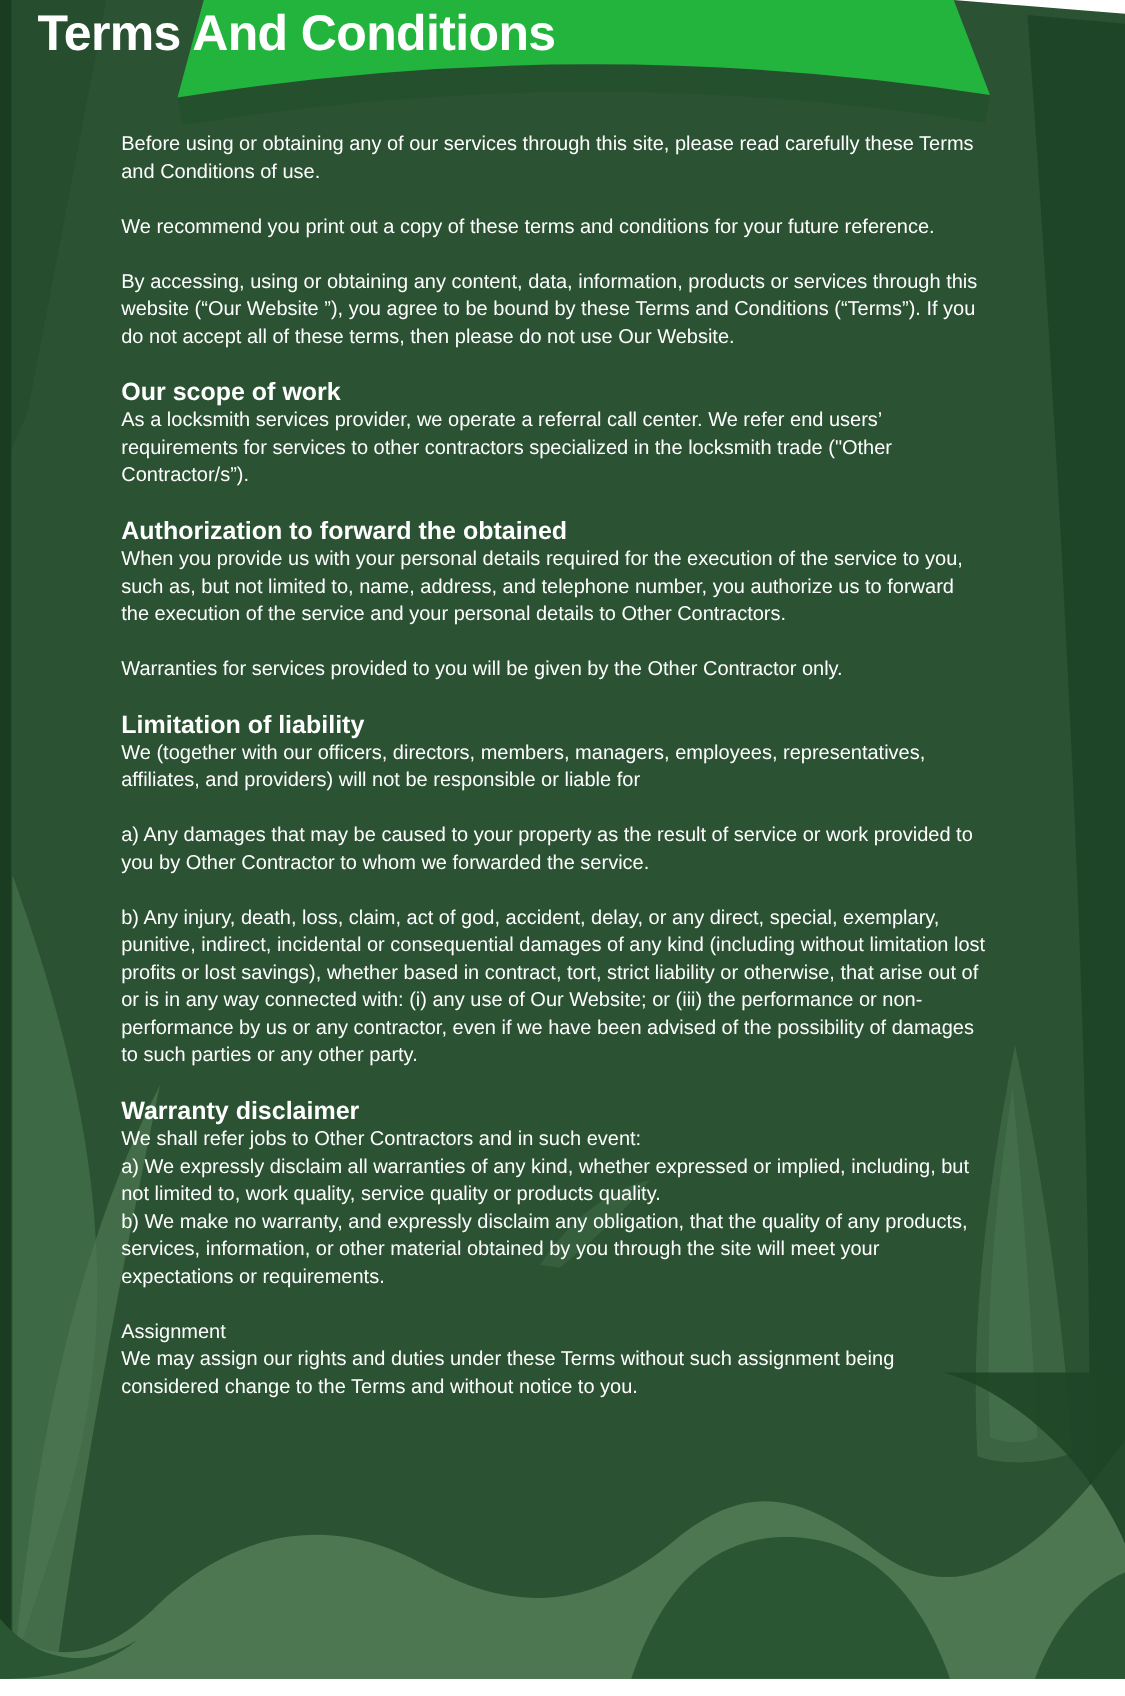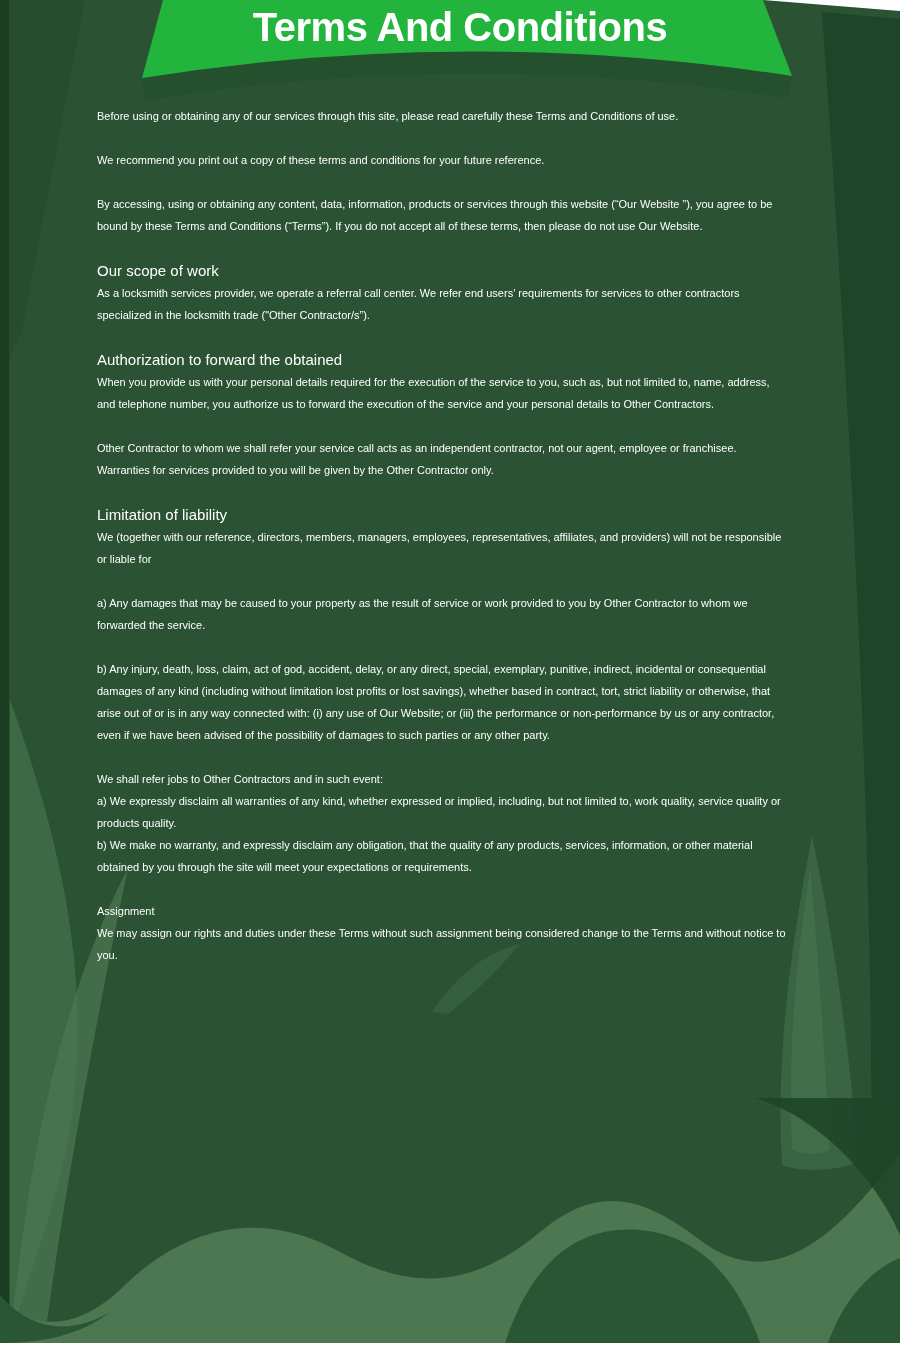--- a/index.html
+++ b/index.html
@@ -11,26 +11,26 @@
   .f-base{fill:var(--background-green,#2B5233);}
   .f-edge{fill:var(--edge-dark,#1A3D22);}
   .f-shade{fill:var(--decor-shade,#264D2D);}
   .f-rightcol{fill:var(--panel-dark-right,#1E4527);}
   .f-mid{fill:var(--decor-mid,#3E6945);}
   .f-light{fill:var(--decor-light,#4C7751);}
   .f-hill{fill:var(--hill-dark,#2B5634);}
   .f-ribbon{fill:var(--ribbon-green,#22B43D);}
   .f-ribbonshadow{fill:var(--ribbon-shadow,#1C4E27);}
 
-  .title{position:absolute;top:5px;left:30px;width:860px;text-align:center;
+  .title{position:absolute;top:5px;left:30px;width:860px;
          font-size:40px;font-weight:600;letter-spacing:-0.5px;
          color:var(--text-white,#ffffff);z-index:3;}
   .content{position:absolute;top:105px;left:97px;width:692px;z-index:2;}
-  .para{margin:0;font-size:11px;line-height:22px;color:var(--text-white,#ffffff);}
-  .hd{margin:0;font-size:15px;line-height:23px;font-weight:normal;color:var(--text-white,#ffffff);}
+  .para{margin:0;font-size:16px;line-height:22px;color:var(--text-white,#ffffff);}
+  .hd{margin:0;font-size:20px;line-height:23px;font-weight:bold;color:var(--text-white,#ffffff);}
   .gap{margin-bottom:22px;}
 </style>
 </head>
 <body>
 
 <div class="page">
 
   <svg class="bg" viewBox="0 0 900 1357" aria-hidden="true">
 
     <path class="f-base" d="M0,0 L763,0 L900,11 L900,1343 L0,1343 Z"></path>
@@ -64,26 +64,26 @@
   <div class="title">Terms And Conditions</div>
 
   <div class="content">
       <p class="para gap">Before using or obtaining any of our services through this site, please read carefully these Terms and Conditions of use.</p>
       <p class="para gap">We recommend you print out a copy of these terms and conditions for your future reference.</p>
       <p class="para gap">By accessing, using or obtaining any content, data, information, products or services through this website (“Our Website ”), you agree to be bound by these Terms and Conditions (“Terms”). If you do not accept all of these terms, then please do not use Our Website.</p>
       <h2 class="hd">Our scope of work</h2>
       <p class="para gap">As a locksmith services provider, we operate a referral call center. We refer end users’ requirements for services to other contractors specialized in the locksmith trade ("Other Contractor/s”).</p>
       <h2 class="hd">Authorization to forward the obtained</h2>
       <p class="para gap">When you provide us with your personal details required for the execution of the service to you, such as, but not limited to, name, address, and telephone number, you authorize us to forward the execution of the service and your personal details to Other Contractors.</p>
-      <p class="para">Other Contractor to whom we shall refer your service call acts as an independent contractor, not our agent, employee or franchisee.</p>
       <p class="para gap">Warranties for services provided to you will be given by the Other Contractor only.</p>
       <h2 class="hd">Limitation of liability</h2>
-      <p class="para gap">We (together with our reference, directors, members, managers, employees, representatives, affiliates, and providers) will not be responsible or liable for</p>
+      <p class="para gap">We (together with our officers, directors, members, managers, employees, representatives, affiliates, and providers) will not be responsible or liable for</p>
       <p class="para gap">a) Any damages that may be caused to your property as the result of service or work provided to you by Other Contractor to whom we forwarded the service.</p>
       <p class="para gap">b) Any injury, death, loss, claim, act of god, accident, delay, or any direct, special, exemplary, punitive, indirect, incidental or consequential damages of any kind (including without limitation lost profits or lost savings), whether based in contract, tort, strict liability or otherwise, that arise out of or is in any way connected with: (i) any use of Our Website; or (iii) the performance or non-performance by us or any contractor, even if we have been advised of the possibility of damages to such parties or any other party.</p>
+      <h2 class="hd">Warranty disclaimer</h2>
       <p class="para">We shall refer jobs to Other Contractors and in such event:</p>
       <p class="para">a) We expressly disclaim all warranties of any kind, whether expressed or implied, including, but not limited to, work quality, service quality or products quality.</p>
       <p class="para gap">b) We make no warranty, and expressly disclaim any obligation, that the quality of any products, services, information, or other material obtained by you through the site will meet your expectations or requirements.</p>
       <p class="para">Assignment</p>
       <p class="para gap">We may assign our rights and duties under these Terms without such assignment being considered change to the Terms and without notice to you.</p>
     </div>
 
 </div>
 
 </body></html>

